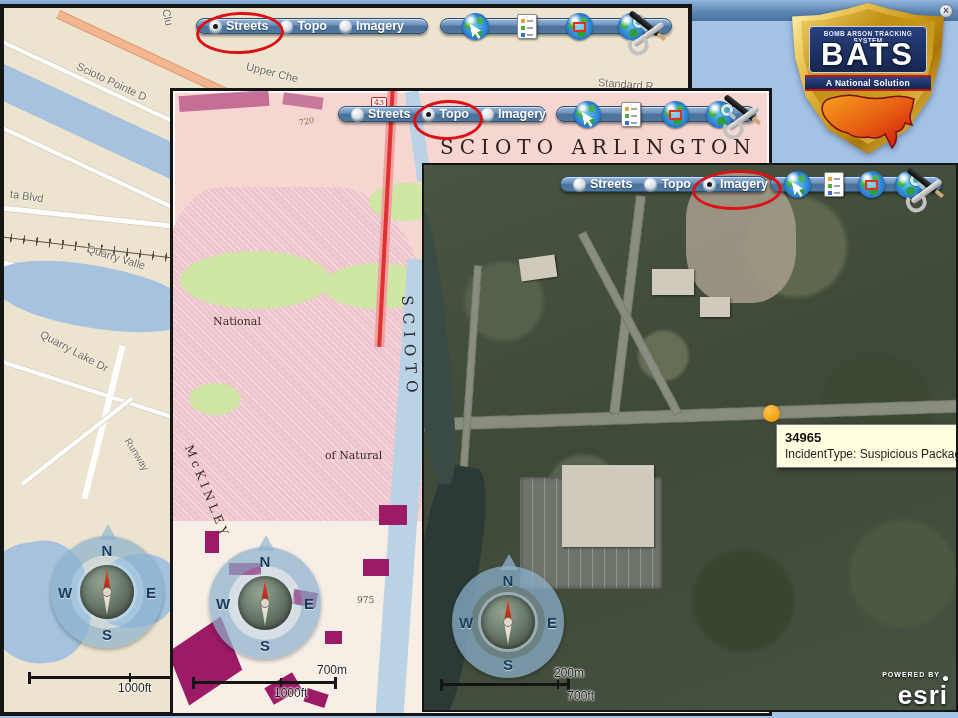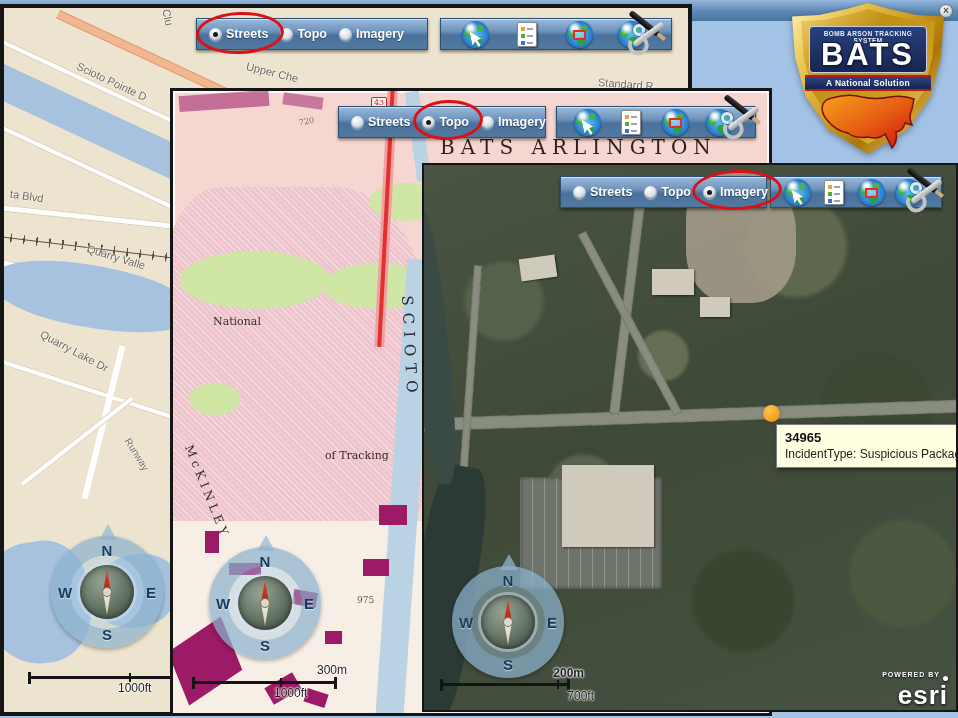--- a/index.html
+++ b/index.html
@@ -16,21 +16,21 @@
       radial-gradient(circle at 70% 15%, #5d684e 0 8%, transparent 9%),
       radial-gradient(circle at 85% 45%, #3b4834 0 10%, transparent 11%),
       radial-gradient(circle at 30% 60%, #576350 0 7%, transparent 8%),
       radial-gradient(circle at 60% 80%, #39462f 0 9%, transparent 10%),
       radial-gradient(circle at 90% 75%, #4c5840 0 8%, transparent 9%),
       radial-gradient(circle at 45% 35%, #636e55 0 5%, transparent 6%),
       linear-gradient(160deg,#4a5442 0%,#3e4937 45%,#465242 100%);}
   .overview-window{left:424px;top:163px;width:173px;height:215px;border:1px solid #22344a;background:#4f7fb5;z-index:4;box-shadow:2px 2px 4px rgba(0,0,0,.35);}
 
   
-  .bar{position:absolute;height:32px;border-radius:0;border:1px solid #2c4f74;
+  .bar{position:absolute;height:16px;border-radius:16px;border:1px solid #2c4f74;
        background:linear-gradient(#9cb9d9 0%,#6e94bd 40%,#49719c 55%,#52799f 100%);
        box-shadow:inset 0 1px 0 rgba(255,255,255,.55),0 2px 3px rgba(0,0,0,.45);
        display:flex;align-items:center;z-index:6;}
   .radio-bar{padding:0 6px;}
   .radio-item{display:inline-flex;align-items:center;gap:4px;padding:0 6px;cursor:pointer;}
   .radio-btn{width:13px;height:13px;border-radius:50%;flex:0 0 13px;
        background:radial-gradient(circle at 35% 30%,#ffffff,#d7dfe6 55%,#9fb0bd);
        box-shadow:inset 0 -1px 2px rgba(0,0,0,.3),0 1px 1px rgba(255,255,255,.4);position:relative;}
   .radio-btn.checked::after{content:"";position:absolute;left:4px;top:4px;width:5px;height:5px;border-radius:50%;background:#1a1a1a;}
   .radio-label{color:#fff;font-size:12.5px;font-weight:bold;text-shadow:0 1px 1px rgba(0,0,0,.45);white-space:nowrap;}
@@ -254,26 +254,26 @@
     <div class="tbuild" style="left:206px;top:414px;width:28px;height:20px;"></div>
     <div class="tbuild" style="left:0px;top:542px;width:64px;height:56px;transform:rotate(-34deg) skewX(-12deg);"></div>
     <div class="tbuild" style="left:94px;top:588px;width:32px;height:19px;transform:rotate(-30deg);"></div>
     <div class="tbuild" style="left:132px;top:600px;width:22px;height:14px;transform:rotate(18deg);"></div>
     <div style="position:absolute;left:208px;top:-4px;width:10px;height:260px;background:#f0a0a0;transform:rotate(3deg);z-index:2;"></div>
     <div style="position:absolute;left:211px;top:-4px;width:4px;height:260px;background:#e03030;transform:rotate(3deg);z-index:2;"></div>
     <div class="water" style="left:218px;top:168px;width:28px;height:470px;background:#b9d2e4;transform:rotate(4deg);"></div>
     <div class="water" style="left:238px;top:0px;width:14px;height:90px;background:#b9d2e4;transform:rotate(-8deg);"></div>
 
     <span class="tlabel" style="left:198px;top:6px;font-size:8px;color:#cc2222;border:1px solid #cc2222;border-radius:2px;padding:0 2px;background:rgba(255,255,255,.7);">43</span>
-    <span class="tlabel" style="left:267px;top:44px;font-size:20px;letter-spacing:6px;color:#2e1f1c;">BATS ARLINGTON</span>
+    <span class="tlabel" style="left:267px;top:44px;font-size:20px;letter-spacing:6px;color:#2e1f1c;">SCIOTO ARLINGTON</span>
     <span class="tlabel" style="left:126px;top:26px;font-size:8px;color:#8a6a4a;transform:rotate(-10deg);">720</span>
     <span class="tlabel" style="left:40px;top:224px;font-size:11px;">National</span>
     <span class="tlabel" style="left:22px;top:352px;font-size:12px;letter-spacing:4px;transform:rotate(68deg);transform-origin:left top;">McKINLEY</span>
     <span class="tlabel" style="left:243px;top:204px;font-size:15px;letter-spacing:7px;color:#2a2a33;transform:rotate(87deg);transform-origin:left top;">SCIOTO</span>
-    <span class="tlabel" style="left:152px;top:358px;font-size:11px;">of Tracking</span>
+    <span class="tlabel" style="left:152px;top:358px;font-size:11px;">of Natural</span>
     <span class="tlabel" style="left:184px;top:504px;font-size:9px;color:#6a5a4a;">975</span>
 
     <div class="bar radio-bar" style="left:165px;top:15px;width:208px;">
       <label class="radio-item">
         <span class="radio-btn"></span>
         <span class="radio-label">Streets</span>
       </label>
       <label class="radio-item">
         <span class="radio-btn checked"></span>
         <span class="radio-label">Topo</span>
@@ -322,21 +322,21 @@
         <div class="needle-red"></div>
           <div class="needle-white"></div>
           <div class="needle-hub"></div>
       </div>
     </div>
 
     <div class="scalebar" style="left:19px;top:582px;width:145px;height:34px;">
       <div class="sb-line">
           <span class="sb-tick" style="left:61%;"></span>
         </div>
-      <span class="sb-unit" style="right:-10px;top:-10px;">300m</span>
+      <span class="sb-unit" style="right:-10px;top:-10px;">700m</span>
       <span class="sb-unit" style="left:82px;top:13px;">1000ft</span>
     </div>
   </div>
 
   <div class="map-window imagery-window">
 
     <div style="position:absolute;left:262px;top:8px;width:110px;height:130px;background:#a39a88;border-radius:35% 45% 40% 40%;opacity:.9;z-index:1;"></div>
     <div class="i-road" style="left:-6px;top:244px;width:548px;height:13px;transform:rotate(-2deg);"></div>
     <div class="i-road" style="left:212px;top:30px;width:10px;height:220px;transform:rotate(7deg);transform-origin:left top;"></div>
     <div class="i-road" style="left:250px;top:46px;width:9px;height:205px;transform:rotate(-28deg);transform-origin:left bottom;"></div>
@@ -408,21 +408,21 @@
         <div class="needle-red"></div>
           <div class="needle-white"></div>
           <div class="needle-hub"></div>
       </div>
     </div>
 
     <div class="scalebar" style="left:16px;top:510px;width:130px;height:34px;">
       <div class="sb-line">
           <span class="sb-tick" style="left:90%;"></span>
         </div>
-      <span class="sb-unit" style="right:-14px;top:-9px;font-weight:bold;">200m</span>
+      <span class="sb-unit" style="right:-14px;top:-9px;">200m</span>
       <span class="sb-unit" style="right:-24px;top:14px;">700ft</span>
     </div>
 
     <div class="esri" style="right:8px;top:502px;">
       <div><span class="esri-powered">POWERED BY</span><span class="esri-dot"></span></div>
       <div class="esri-brand">esri</div>
     </div>
   </div>
 
   <div class="overview-window">

